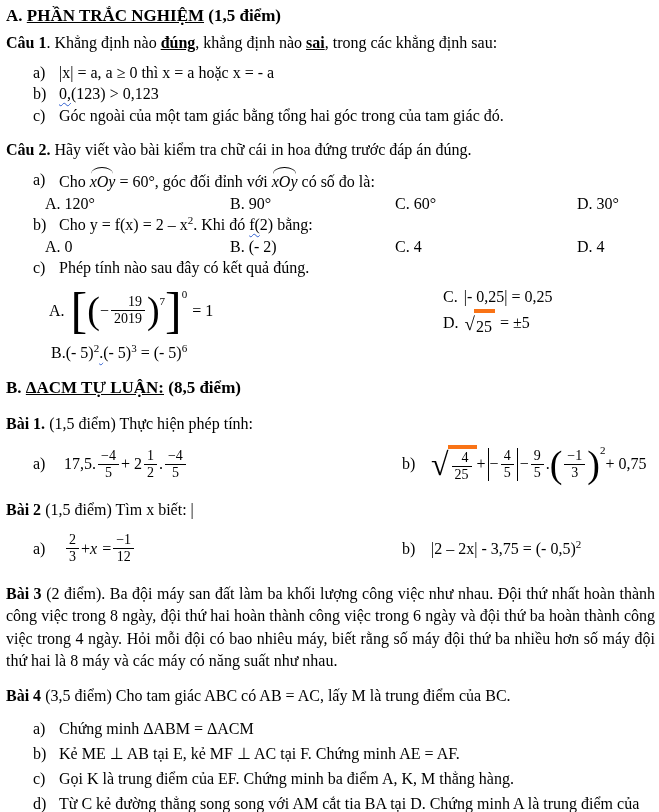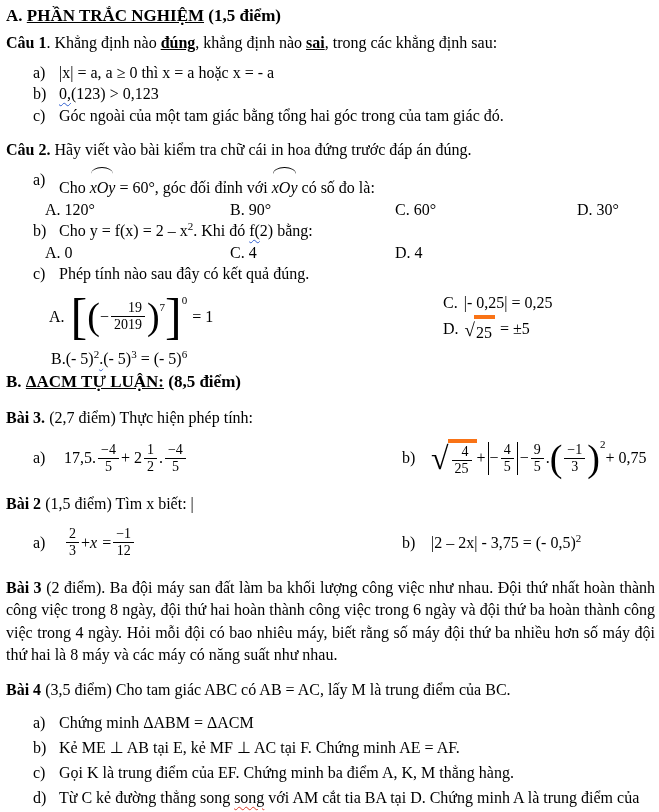--- a/index.html
+++ b/index.html
@@ -29,35 +29,35 @@
   .delim{line-height:0.85;font-weight:400;}
   .d-md{font-size:38px;}
   .d-lg{font-size:50px;}
   .hsup{align-self:flex-start;font-size:11px;line-height:1;}
   .hsup.inner{margin-top:7px;}
   .sqrt{display:inline-flex;align-items:center;vertical-align:middle;}
   .sqrt .sg{line-height:1;margin-right:-1px;}
   .sg-sm{font-size:19px;}
   .sg-lg{font-size:32px;}
   .sqrt .bd{border-top:4px solid #f97316;padding:1px 3px 0 2px;}
-  .angle{position:relative;font-style:italic;display:inline-block;padding-top:8px;}
+  .angle{position:relative;font-style:italic;display:inline-block;padding-top:2px;}
   .angle::before{content:"";position:absolute;top:-2px;left:1px;right:2px;height:6px;
     border-top:1.3px solid #000;border-radius:50% 50% 0 0/100% 100% 0 0;}
   .absf{display:inline-flex;align-items:center;border-left:1px solid #000;border-right:1px solid #000;padding:0 1px;margin:0 2px;}
   .eq{margin-left:5px;}
   
   .h-secA{margin-bottom:4px;}
   .cau-intro{margin-bottom:8px;}
   .cau2-block{margin-top:13px;}
   .copt-row{display:flex;margin-top:3px;}
   .copt-l{flex:0 0 394px;padding-left:43px;display:flex;align-items:center;min-height:54px;}
   .copt-l .olabel{margin-right:6px;}
   .copt-r{flex:1 1 auto;padding-top:2px;line-height:25px;}
   .copt-r .olabel{margin-right:6px;}
-  .optb-line{padding-left:45px;margin:3px 0 2px;}
+  .optb-line{padding-left:45px;margin:3px 0 14px;}
   .h-secB{margin-top:2px;}
   .bai-head{margin-top:13px;margin-bottom:10px;}
   .two{display:flex;align-items:center;}
   .col-l{flex:0 0 369px;display:flex;align-items:center;padding-left:27px;}
   .col-l .lbl{flex:0 0 31px;}
   .col-r{flex:1 1 auto;display:flex;align-items:center;}
   .col-r .lbl{flex:0 0 29px;}
   .bai2-head{margin-top:16px;margin-bottom:4px;}
   .bai2-row{margin-top:2px;min-height:48px;}
   .bai3-para{margin-top:10px;text-align:justify;line-height:1.4;}
@@ -103,20 +103,21 @@
       <span>B. 90°</span>
       <span>C. 60°</span>
       <span>D. 30°</span>
     </div>
     <div class="item">
       <span class="lbl">b)</span>
       <span class="txt"><span>Cho y = f(x) = 2 – x</span><sup>2</sup><span>. Khi đó </span><span class="wavy-blue">f(</span><span>2) bằng:</span></span>
     </div>
     <div class="optrow">
       <span>A. 0</span>
+      <span>B. (- 2)</span>
       <span>C. 4</span>
       <span>D. 4</span>
     </div>
     <div class="item">
       <span class="lbl">c)</span>
       <span class="txt">Phép tính nào sau đây có kết quả đúng.</span>
     </div>
     <div class="copt-row">
       <div class="copt-l">
         <span class="olabel">A.</span>
@@ -150,21 +151,21 @@
     <div class="optb-line">
       <span class="olabel">B.</span><span>(- 5)</span><sup>2</sup><span class="wavy-blue">.</span><span>(- 5)</span><sup>3</sup><span> = (- 5)</span><sup>6</sup>
     </div>
   </div>
 
   <div class="hsec h-secB">
     <span>B. </span><span class="u">ΔACM TỰ LUẬN:</span><span> (8,5 điểm)</span>
   </div>
 
   <div class="bai-head">
-    <span class="b">Bài 3.</span><span> (2,7 điểm) Thực hiện phép tính:</span>
+    <span class="b">Bài 1.</span><span> (1,5 điểm) Thực hiện phép tính:</span>
   </div>
   <div class="two">
     <div class="col-l">
       <span class="lbl">a)</span>
       <span class="fm">
         <span>17,5.</span>
         <span class="frac">
             <span class="n">−4</span>
             <span class="d">5</span>
           </span>

